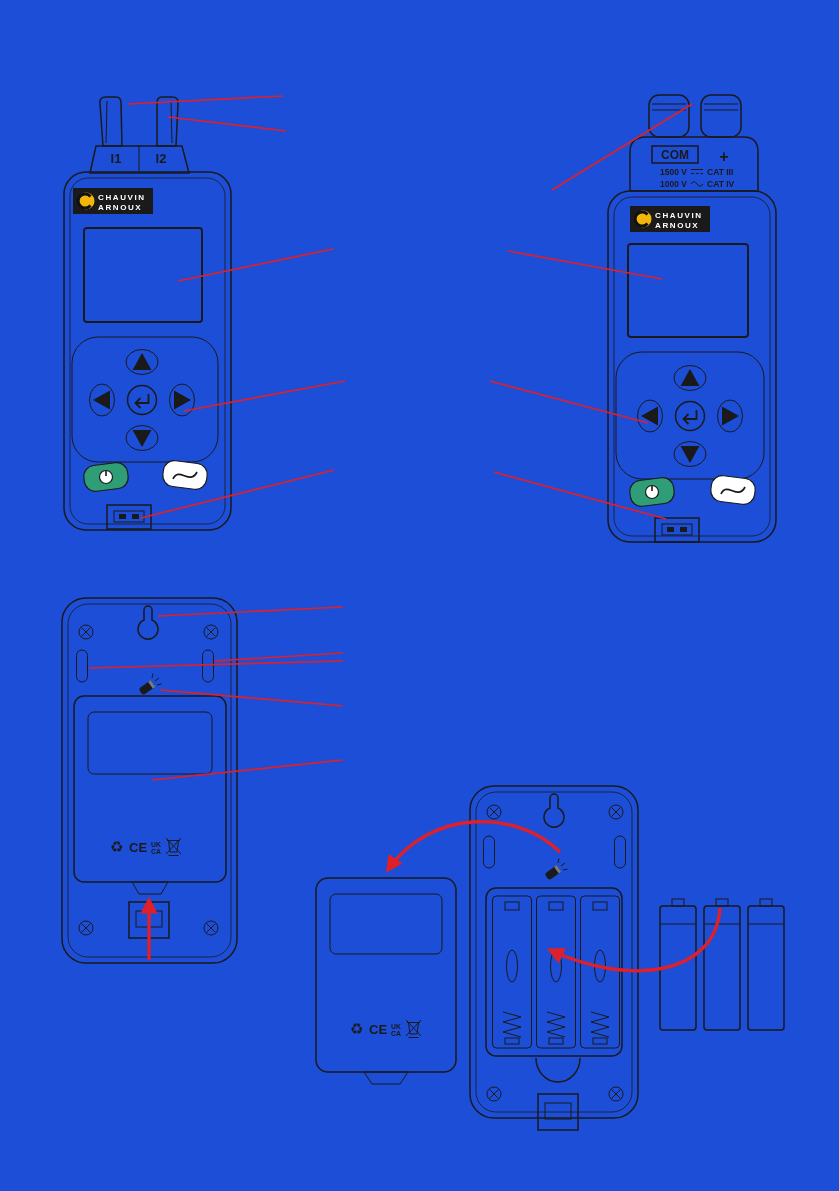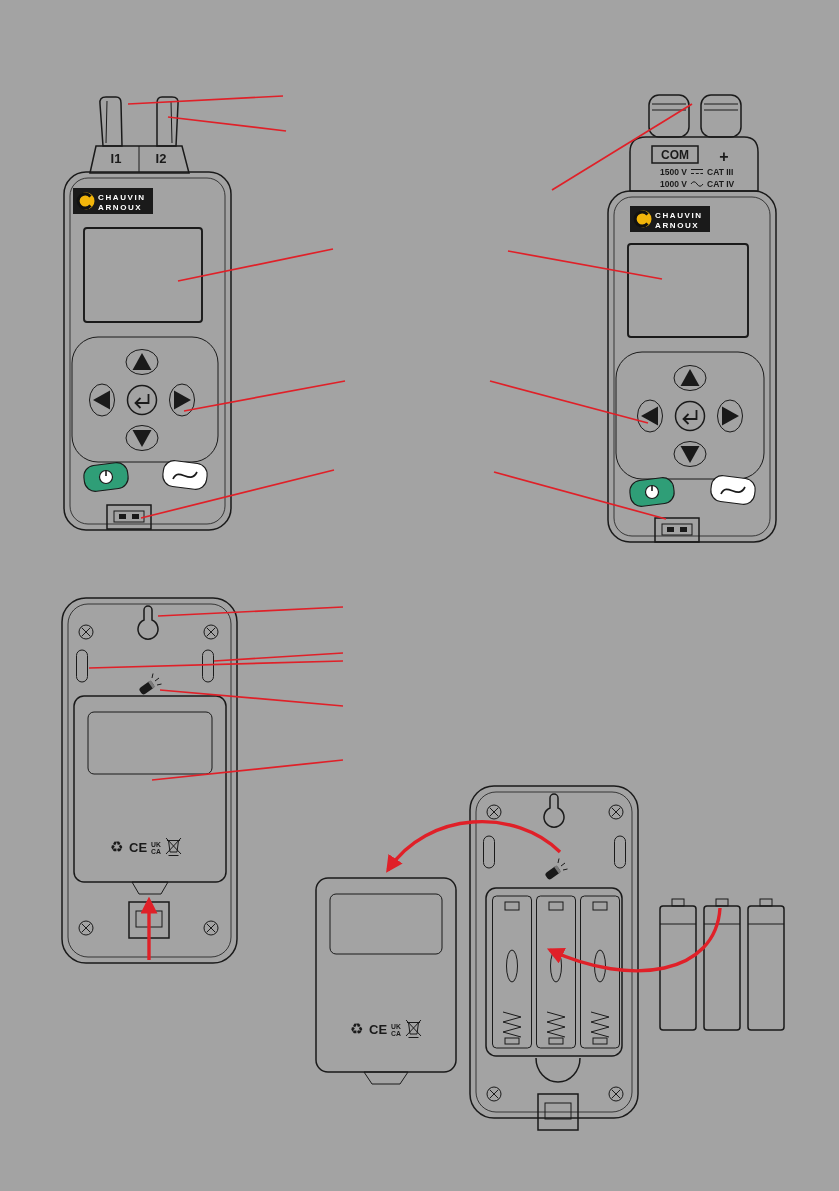--- a/index.html
+++ b/index.html
@@ -2,21 +2,21 @@
 <html style="--line: #1a1a1a; --callout: #e02028; --power-green: #2f9e77; --logo-yellow: #f2b50a;"><head>
 <meta charset="utf-8">
 <style>
   :root{
     --line:#1a1a1a;
     --callout:#e02028;
     --power-green:#2f9e77;
     --logo-yellow:#f2b50a;
   }
   html,body{margin:0;padding:0;background:#fff;}
-  .page{position:relative;width:839px;height:1191px;background:#a3a3a3;overflow:hidden;
+  .page{position:relative;width:839px;height:1191px;background:#1d4ed8;overflow:hidden;
         font-family:"Liberation Sans",sans-serif;}
   svg{position:absolute;left:0;top:0;}
   text{font-family:"Liberation Sans",sans-serif;fill:var(--line);}
   .b{font-weight:bold;}
   .stroke{fill:none;stroke:var(--line);stroke-width:1.5;}
   .stroke2{fill:none;stroke:var(--line);stroke-width:1.9;}
   .stroke-thin{fill:none;stroke:var(--line);stroke-width:1;}
   .hairline{fill:none;stroke:var(--line);stroke-width:0.8;}
   .fill{fill:var(--line);stroke:none;}
   .callout{stroke:var(--callout);stroke-width:1.7;fill:none;}

